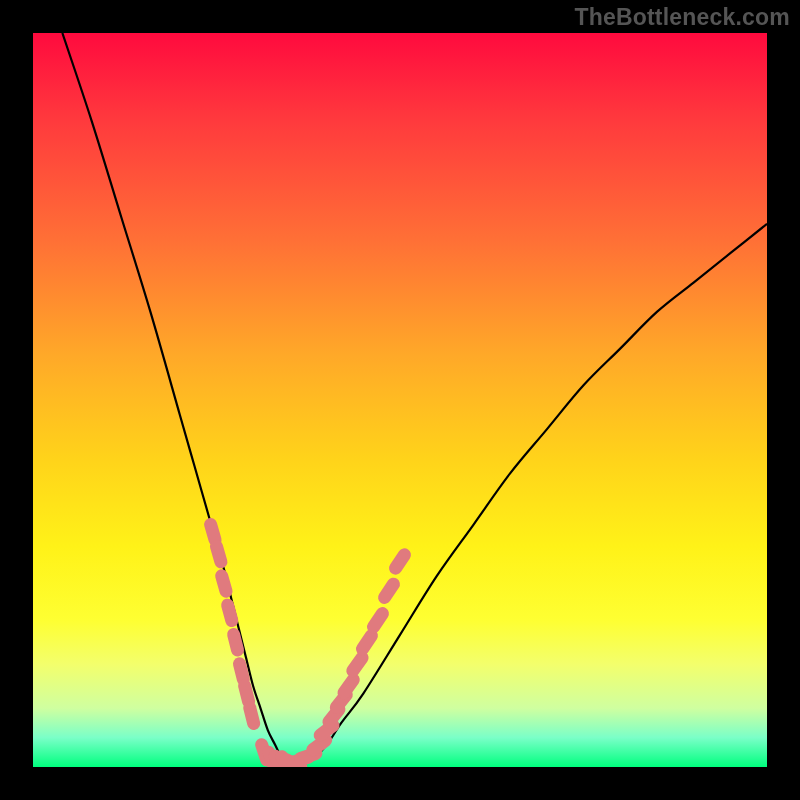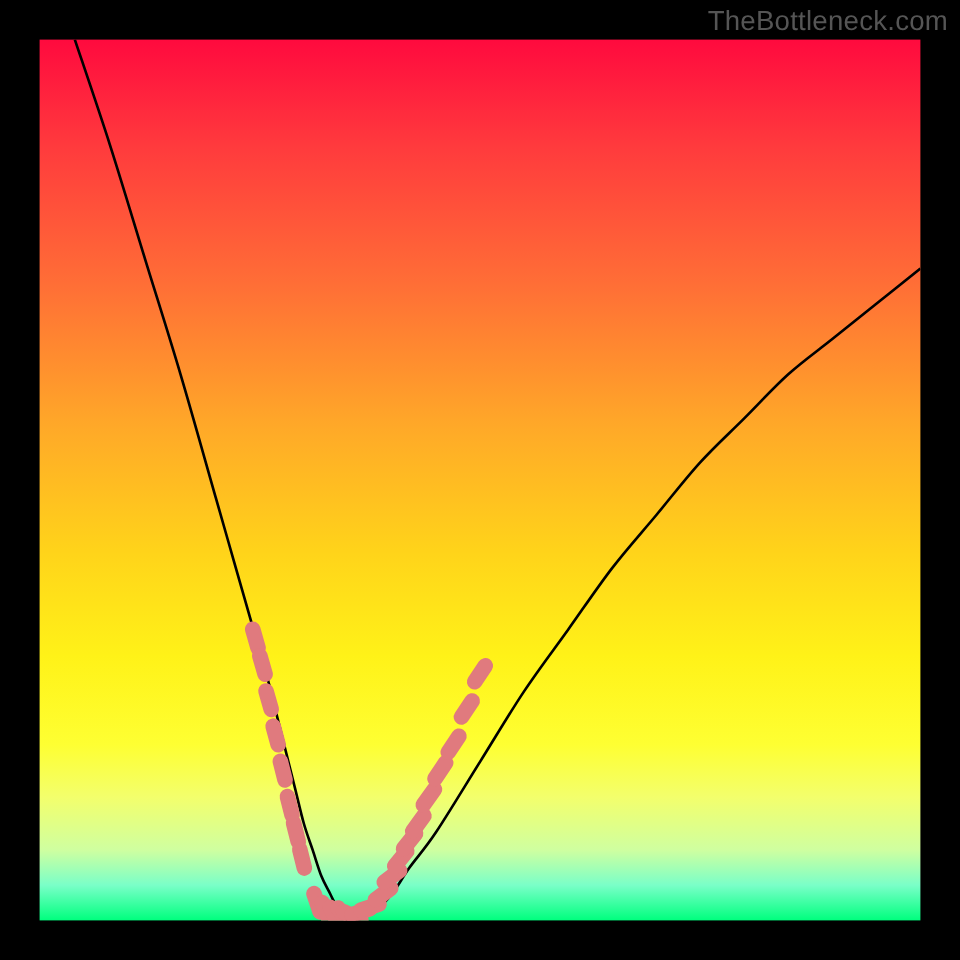--- a/index.html
+++ b/index.html
@@ -43,21 +43,21 @@
     top: 0;
     width: 734px;
     height: 734px;
   }
   .watermark {
     position: absolute;
     top: 4px;
     right: 10px;
     color: #555;
     font-size: 23px;
-    font-weight: 400;
+    font-weight: 700;
     letter-spacing: 0.2px;
     user-select: none;
   }
 </style>
 </head>
 <body>
 
 <div class="stage">
   <div class="watermark">TheBottleneck.com</div>
 

